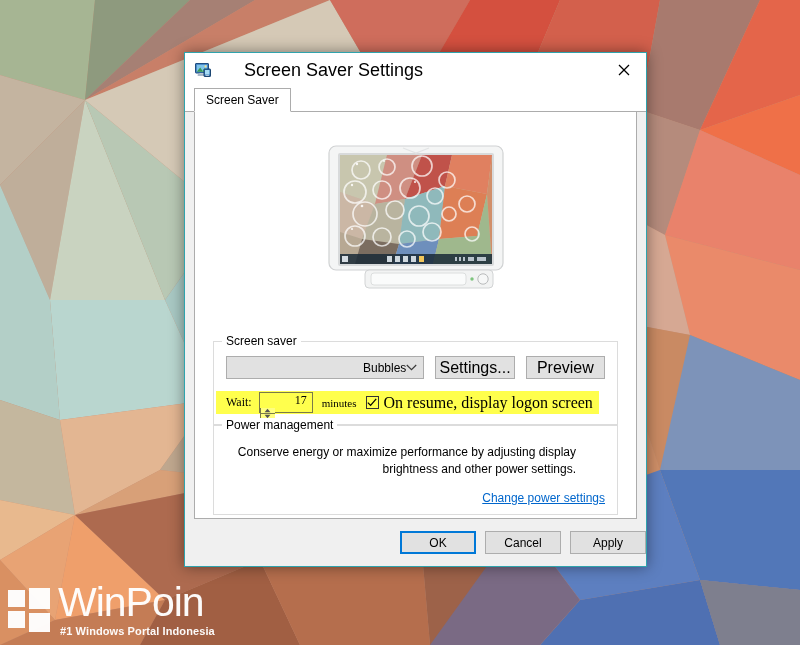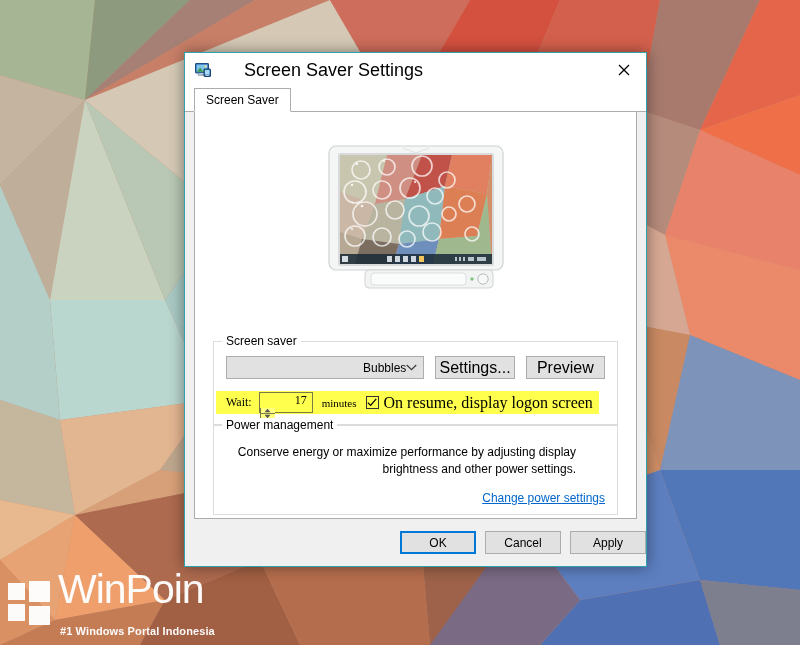--- a/index.html
+++ b/index.html
@@ -27,21 +27,21 @@
     display: flex; align-items: center;
     opacity: .97;
     pointer-events: none;
   }
   #wm-logo { position: relative; width: 44px; height: 44px; margin-right: 6px; }
   #wm-logo i { position: absolute; background: #fff; display: block; }
   #wm-logo i.a { left:0;  top:2px;  width:17px; height:17px; }
   #wm-logo i.b { left:21px;top:0;   width:21px; height:21px; }
   #wm-logo i.c { left:0;  top:23px; width:17px; height:17px; }
   #wm-logo i.d { left:21px;top:25px;width:21px; height:19px; }
-  #wm-text { display: flex; flex-direction: column; line-height: 1; gap: 13px; }
+  #wm-text { display: flex; flex-direction: column; line-height: 1; }
   #wm-name { color: #fff; font-size: 41px; letter-spacing: -1px; font-family: "Liberation Sans", sans-serif; }
   #wm-tag  { color: #fff; font-size: 11px; font-weight: bold; margin-top: 3px; margin-left: 2px; letter-spacing: .1px; }
 
   
   #dialog {
     position: absolute;
     left: 184px; top: 52px;
     width: 463px; height: 515px;
     background: #f0f0f0;
     border: 1px solid #2fa3ad;

